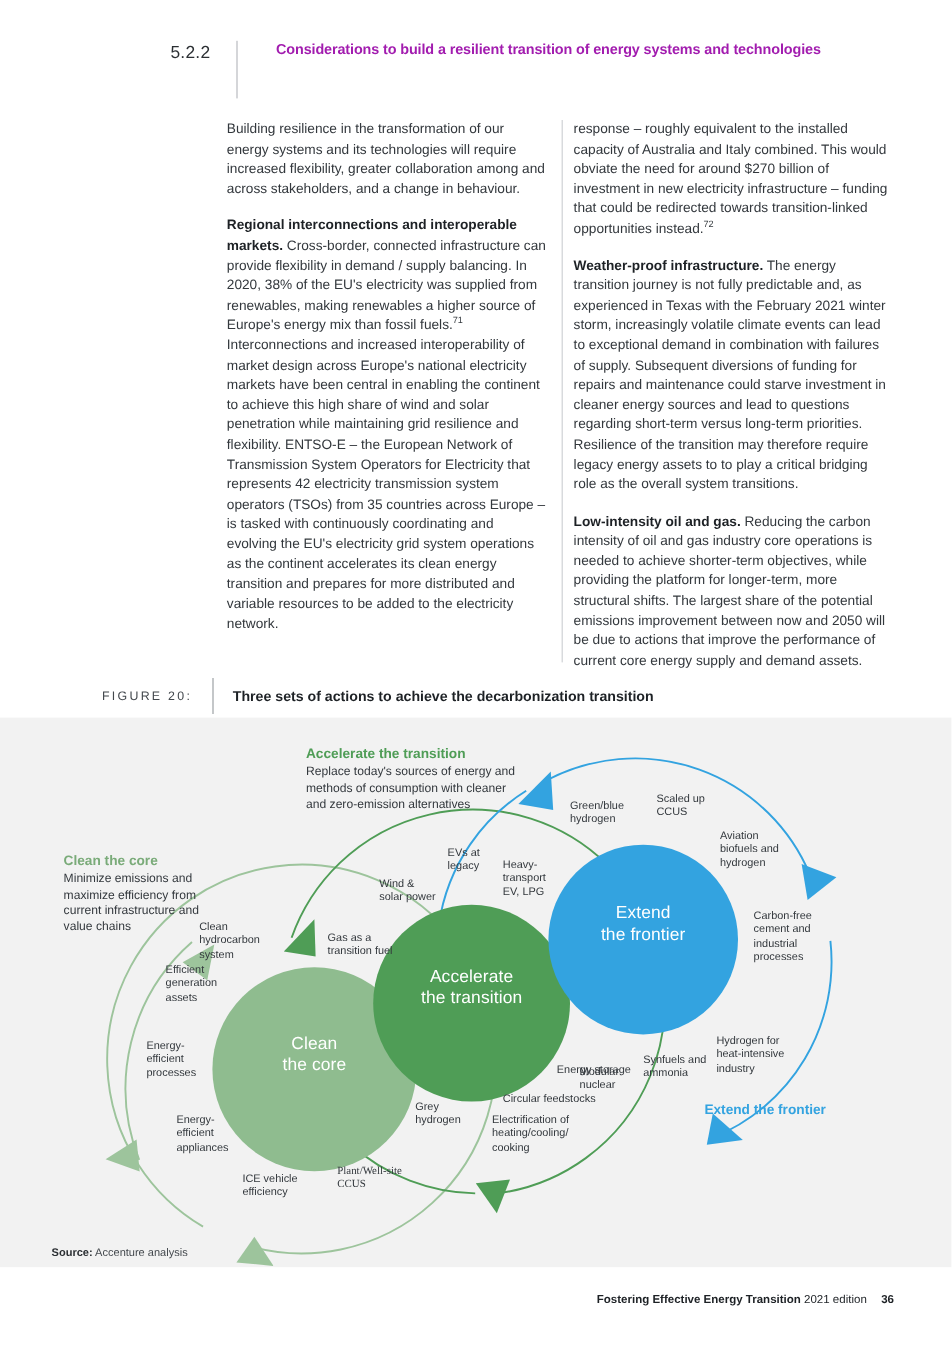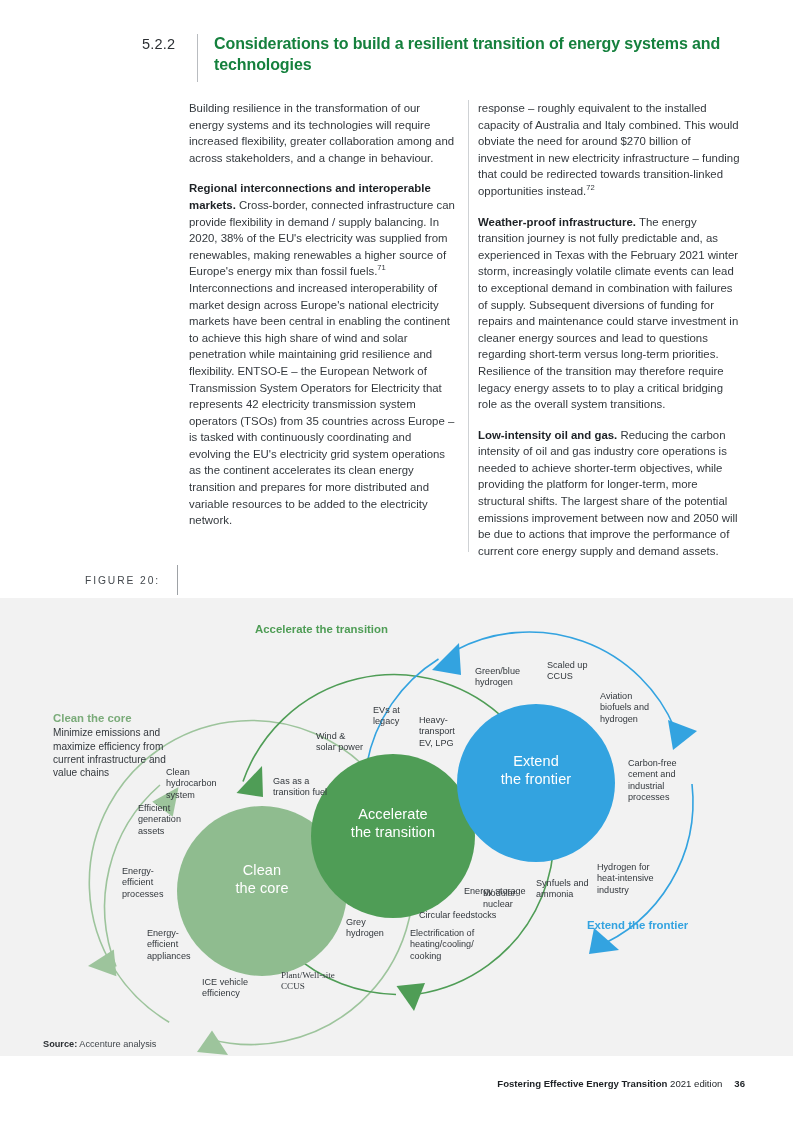--- a/index.html
+++ b/index.html
@@ -23,22 +23,22 @@
     width:55px; margin-left:130px; flex:0 0 auto;
     font-size:14.5px; color:#2b2f33; letter-spacing:.2px;
     line-height:1.35; padding-top:1px;
   }
   .heading-rule{
     width:1px; background:#b9bcc0; align-self:stretch;
     margin-right:16px; min-height:48px;
   }
   .heading-title{
     flex:1 1 auto; max-width:510px;
-    font-size:16px; font-weight:bold; line-height:1.31;
-    color:#15803d; letter-spacing:-.1px;
+    font-size:12px; font-weight:bold; line-height:1.31;
+    color:#a21caf; letter-spacing:-.1px;margin-left:16px;
   }
 
   
   .cols{
     position:absolute; left:189px; top:100px;
     width:556px; display:flex; gap:22px;
   }
   .col{ width:267px; }
   .col p{
     margin:0 0 14px 0;
@@ -131,20 +131,21 @@
     </p>
     <p>
       <b>Low-intensity oil and gas.</b><span> Reducing the carbon intensity of oil and gas industry core operations is needed to achieve shorter-term objectives, while providing the platform for longer-term, more structural shifts. The largest share of the potential emissions improvement between   now and 2050 will be due to actions that improve the performance of current core energy supply and demand assets.</span>
     </p>
   </div>
 </div>
 
 <div class="figcap">
   <div class="figcap-label">FIGURE 20:</div>
   <div class="figcap-rule"></div>
+  <div class="figcap-title">Three sets of actions to achieve the decarbonization transition</div>
 </div>
 
 <div class="figure">
 
   <svg id="diagram" width="793" height="458" viewBox="0 0 793 458">
     <defs>
       <marker id="ah-lg" markerWidth="12" markerHeight="12" refX="5" refY="6" orient="auto">
         <path d="M0,1 L11,6 L0,11 Z" fill="#9dc49c"></path>
       </marker>
       <marker id="ah-dg" markerWidth="12" markerHeight="12" refX="5" refY="6" orient="auto">
@@ -196,20 +197,23 @@
   <div style="position:absolute; left:53px; top:113px; width:160px;">
     <div class="callout-h green-h">Clean the core</div>
     <div class="callout-b">Minimize emissions and
 maximize efficiency from
 current infrastructure and
 value chains</div>
   </div>
 
   <div style="position:absolute; left:255px; top:24px; width:235px;">
     <div class="callout-h dgreen-h">Accelerate the transition</div>
+    <div class="callout-b">Replace today's sources of energy and
+methods of consumption with cleaner
+and zero-emission alternatives</div>
   </div>
 
   <div style="position:absolute; left:587px; top:320px; width:175px;">
     <div class="callout-h blue-h">Extend the frontier</div>
   </div>
 
   <div class="lbl" style="left:166px; top:169px; width:72px;">Clean
 hydrocarbon
 system</div>
   <div class="lbl" style="left:138px; top:205px; width:72px;">Efficient

